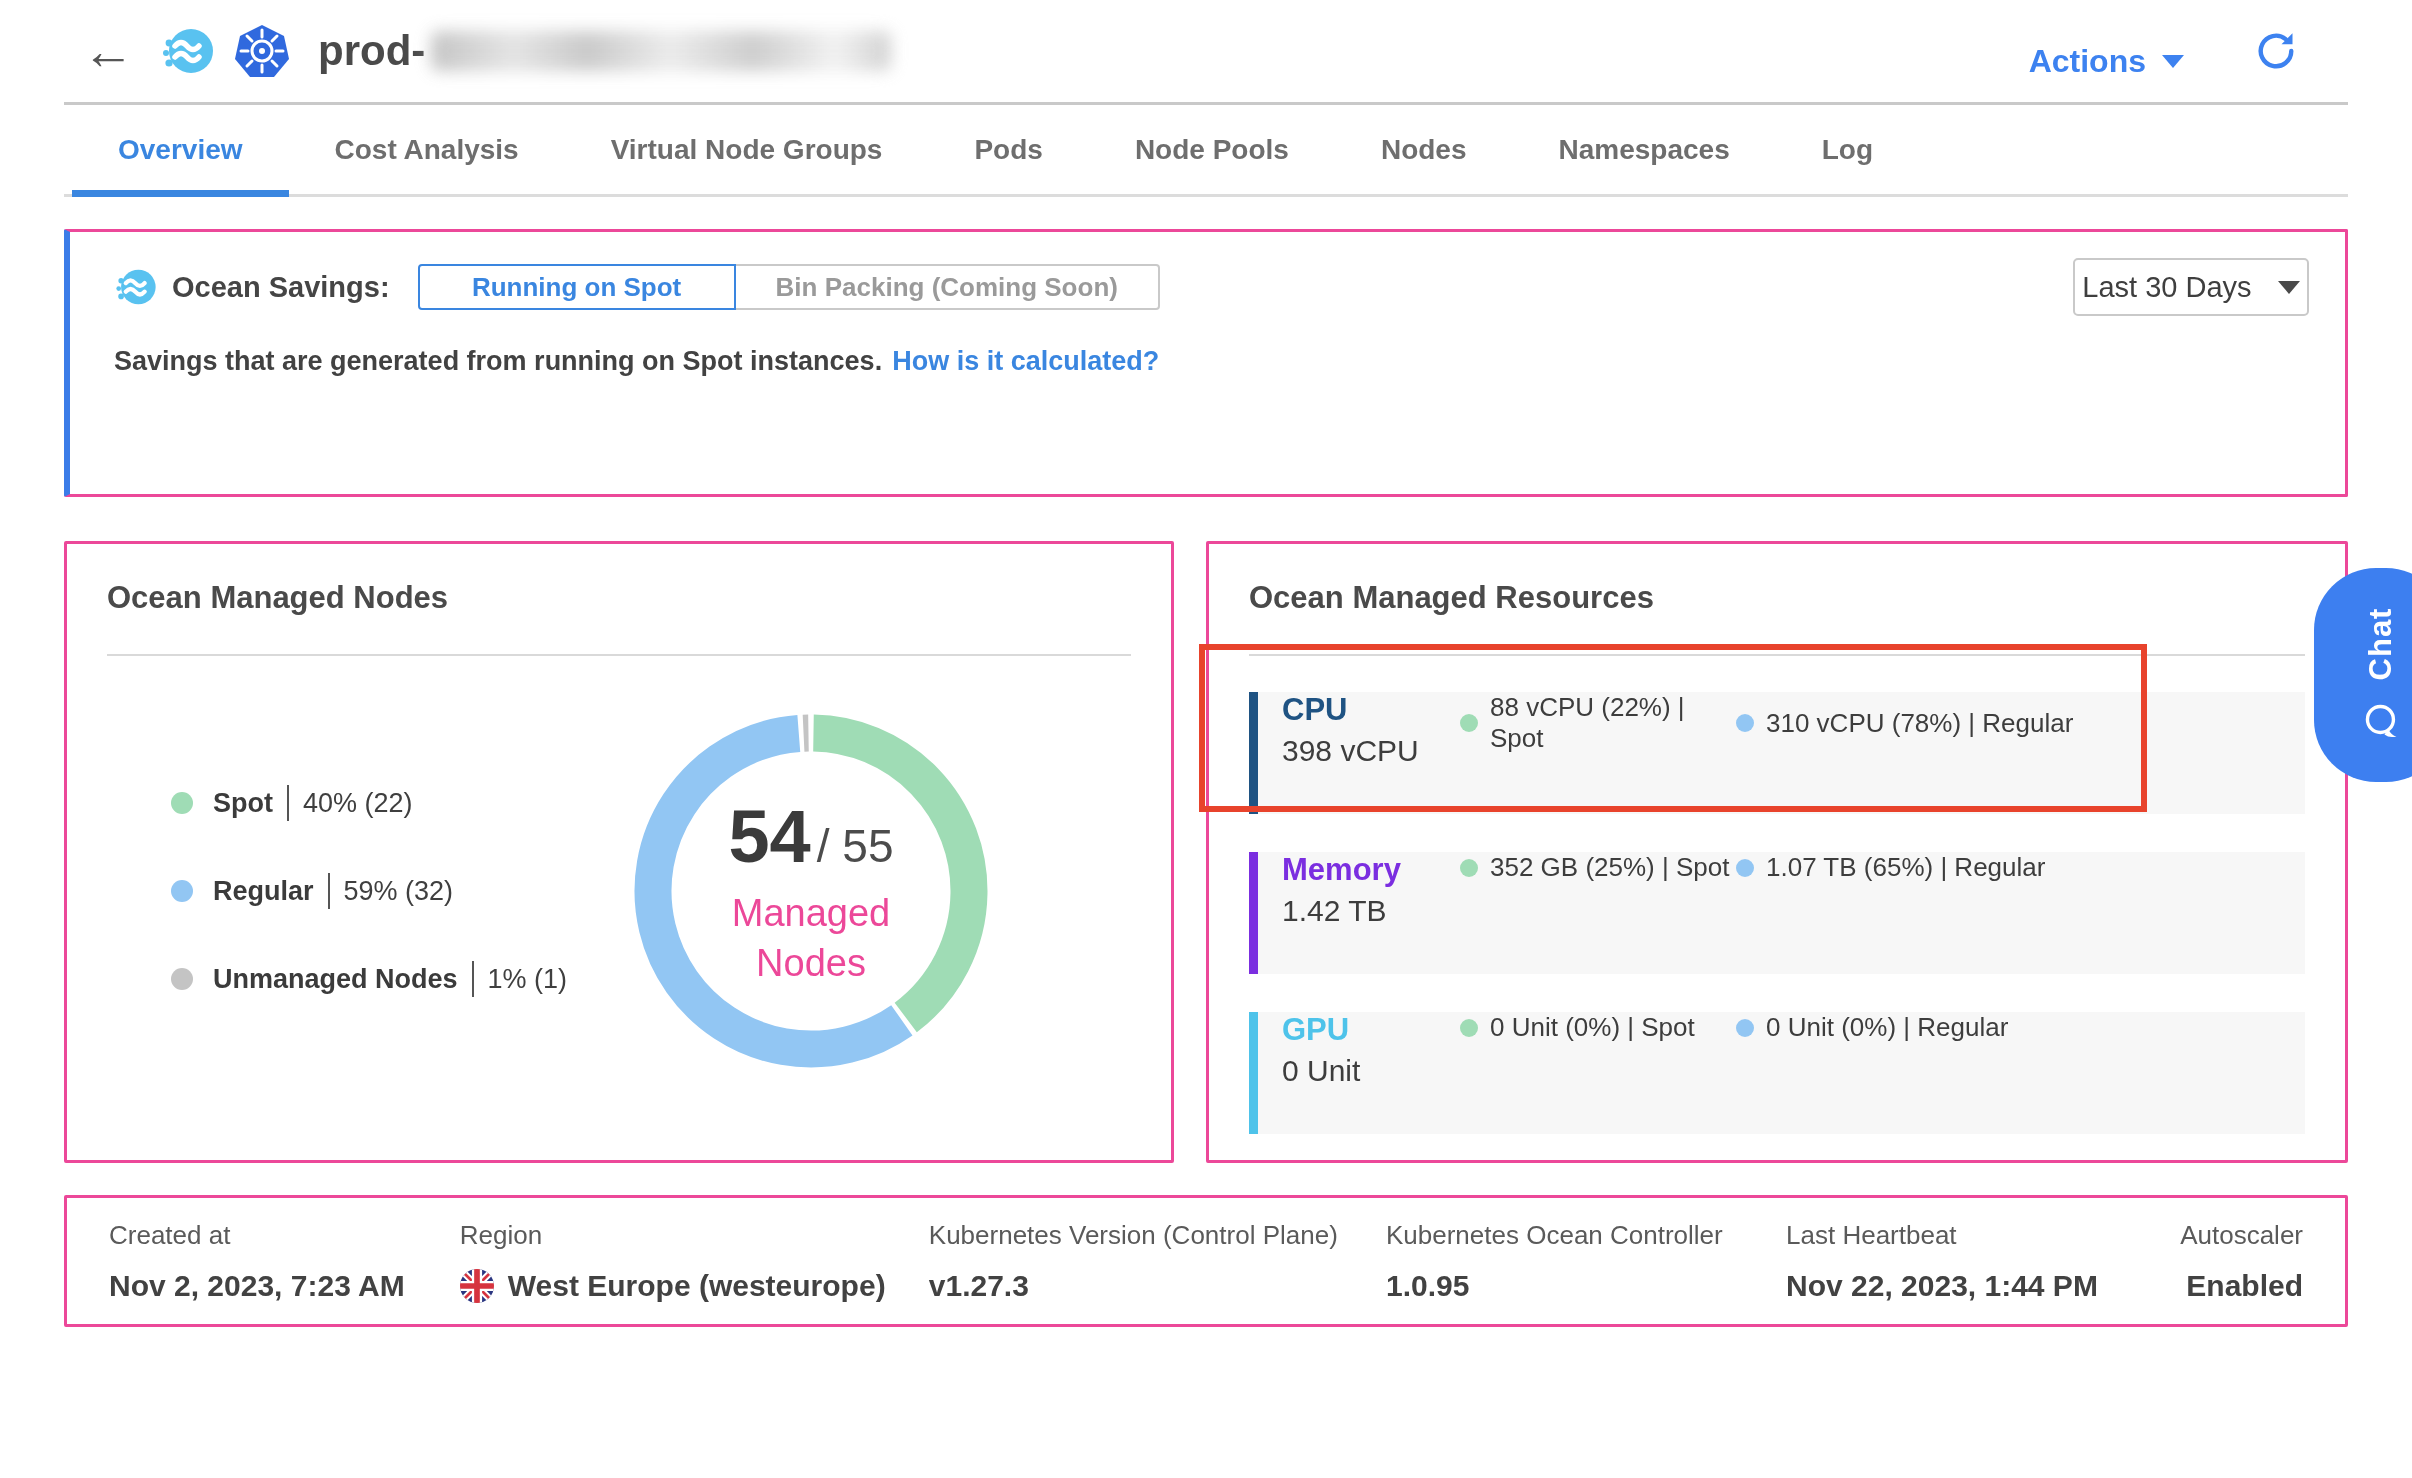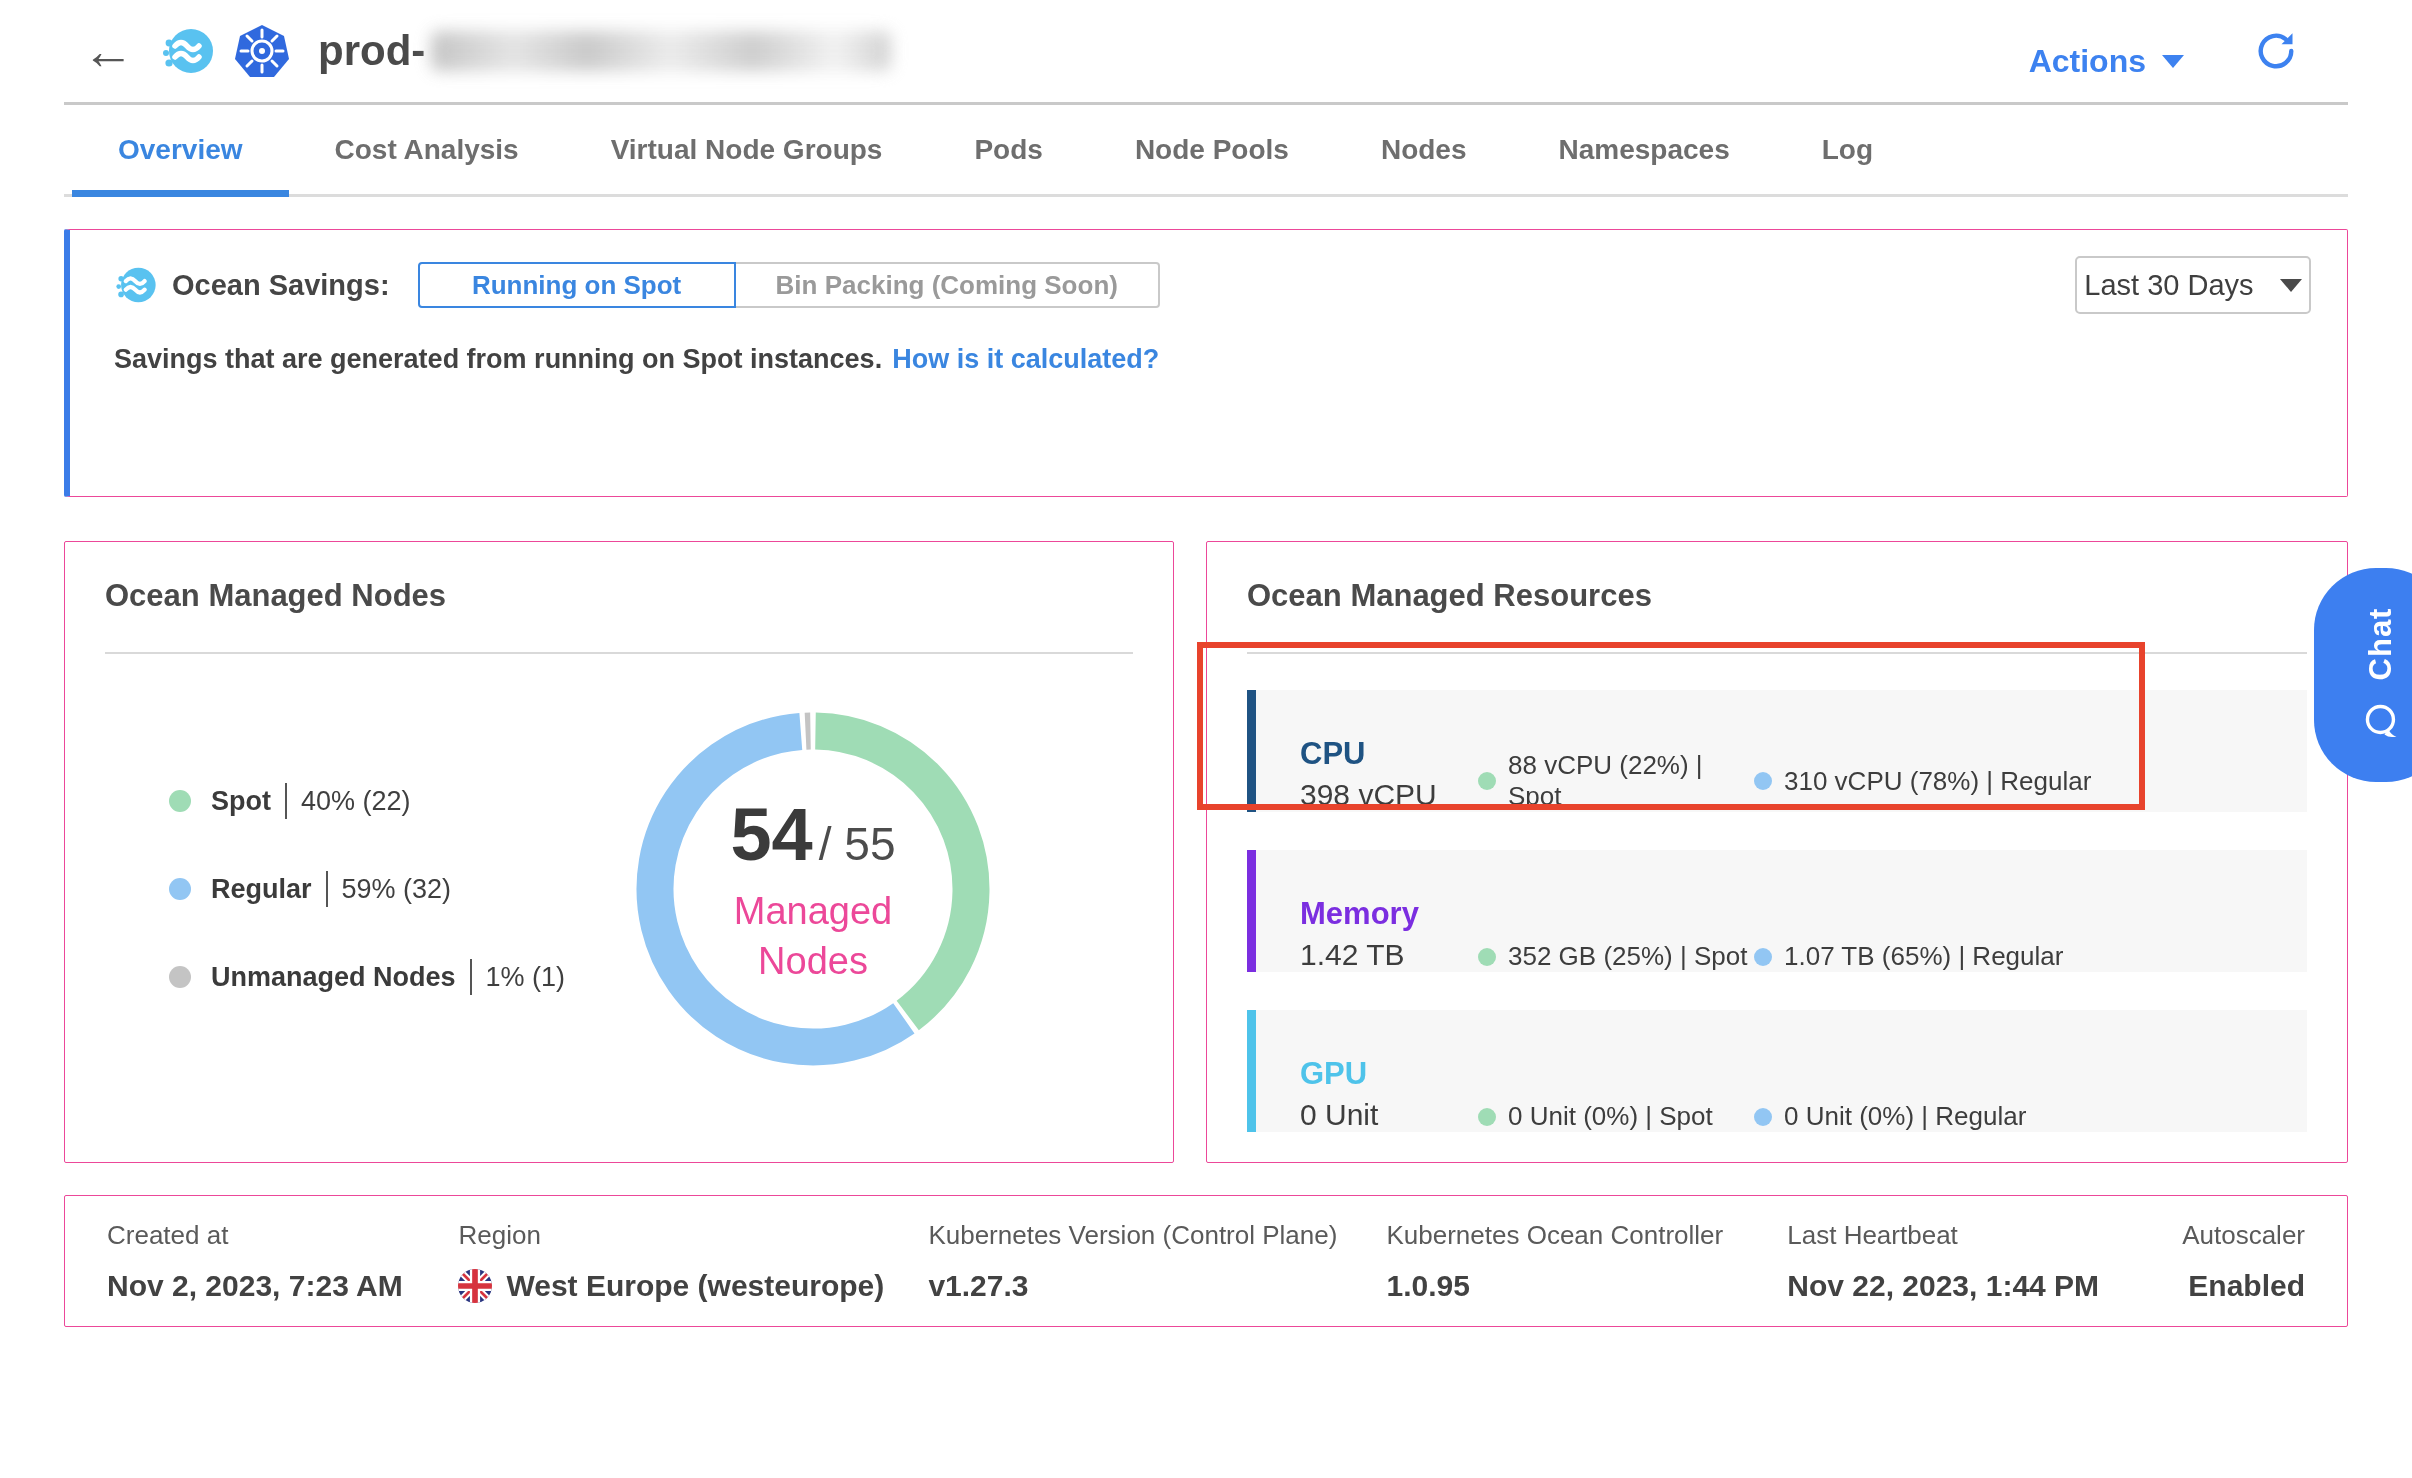--- a/index.html
+++ b/index.html
@@ -26,21 +26,21 @@
   .refresh-btn { width:44px; height:44px; cursor:pointer; }
   .header-divider { height:3px; background:#c9c9c9; }
 
   
   .tabbar { display:flex; align-items:stretch; height:92px; border-bottom:3px solid #dcdcdc; padding-left:8px; }
   .tab { display:flex; align-items:center; padding:0 46px; font-size:28px; font-weight:bold; color:#6e6e6e; cursor:pointer; position:relative; }
   .tab.active { color:#3a86e0; }
   .tab.active::after { content:""; position:absolute; left:0; right:0; bottom:-3px; height:7px; background:#3a86e0; }
 
   
-  .card { background:#fff; border:1px solid #ec4899; border-radius:2px; }
+  .card { background:#fff; border:3px solid #ec4899; border-radius:2px; }
   .savings-card { margin-top:32px; height:268px; border-left:6px solid #3b7ce8; padding:26px 36px 30px 44px; position:relative; }
   .savings-row1 { display:flex; align-items:center; }
   .savings-label { font-size:29px; font-weight:bold; color:#454545; margin:0 28px 0 14px; white-space:nowrap; }
   .toggle-group { display:flex; }
   .toggle-btn { height:46px; display:flex; align-items:center; justify-content:center; font-size:26px; font-weight:bold; background:#fff; padding:0 40px; }
   .toggle-btn.active { border:2px solid #3a86e0; color:#3a86e0; border-radius:4px 0 0 4px; min-width:318px; }
   .toggle-btn.disabled { border:2px solid #c9c9c9; border-left:none; color:#9a9a9a; border-radius:0 4px 4px 0; min-width:318px; }
   .period-select { margin-left:auto; min-width:236px; height:58px; border:2px solid #c9c9c9; border-radius:5px;
     display:flex; align-items:center; justify-content:center; gap:26px; font-size:29px; color:#3f3f3f; cursor:pointer; }
   .period-select .caret-down { border-top-color:#4a4a4a; }
@@ -67,21 +67,21 @@
   .legend-name { font-weight:bold; color:#3b3b3b; }
   .legend-sep { width:2px; height:36px; background:#555; margin:0 14px; }
   .donut-wrap { position:relative; width:360px; height:360px; margin-right:140px; }
   .donut-center { position:absolute; inset:0; display:flex; flex-direction:column; align-items:center; justify-content:center; text-align:center; }
   .donut-value-line { display:flex; align-items:baseline; }
   .donut-value { font-size:74px; font-weight:bold; color:#3b3b3b; }
   .donut-total { font-size:46px; color:#4c4c4c; margin-left:6px; }
   .donut-label { font-size:38px; color:#ec4899; margin-top:10px; line-height:1.3; width:200px; }
 
   .res-rows { margin-top:36px; display:flex; flex-direction:column; gap:38px; }
-  .res-row { height:122px; background:#f7f7f7; border-left:9px solid #888; display:flex; align-items:flex-end; padding-left:44px; }
+  .res-row { height:122px; background:#f7f7f7; border-left:9px solid #888; display:flex; align-items:flex-start; padding-left:24px; }
   .res-info { width:178px; display:flex; flex-direction:column; justify-content:center; }
   .res-name { font-size:31px; font-weight:bold; line-height:1.15; }
   .res-total { font-size:30px; color:#3d3d3d; margin-top:6px; }
   .res-stats { display:flex; align-items:center; }
   .stat { display:flex; align-items:center; font-size:26px; color:#3d3d3d; }
   .stat:first-child { width:276px; }
   .stat-dot { width:18px; height:18px; border-radius:50%; margin-right:12px; flex:0 0 auto; }
   .annotation-box { position:absolute; left:-10px; top:100px; width:948px; height:168px; border:6px solid #e8432c; pointer-events:none; z-index:5; }
 
   

